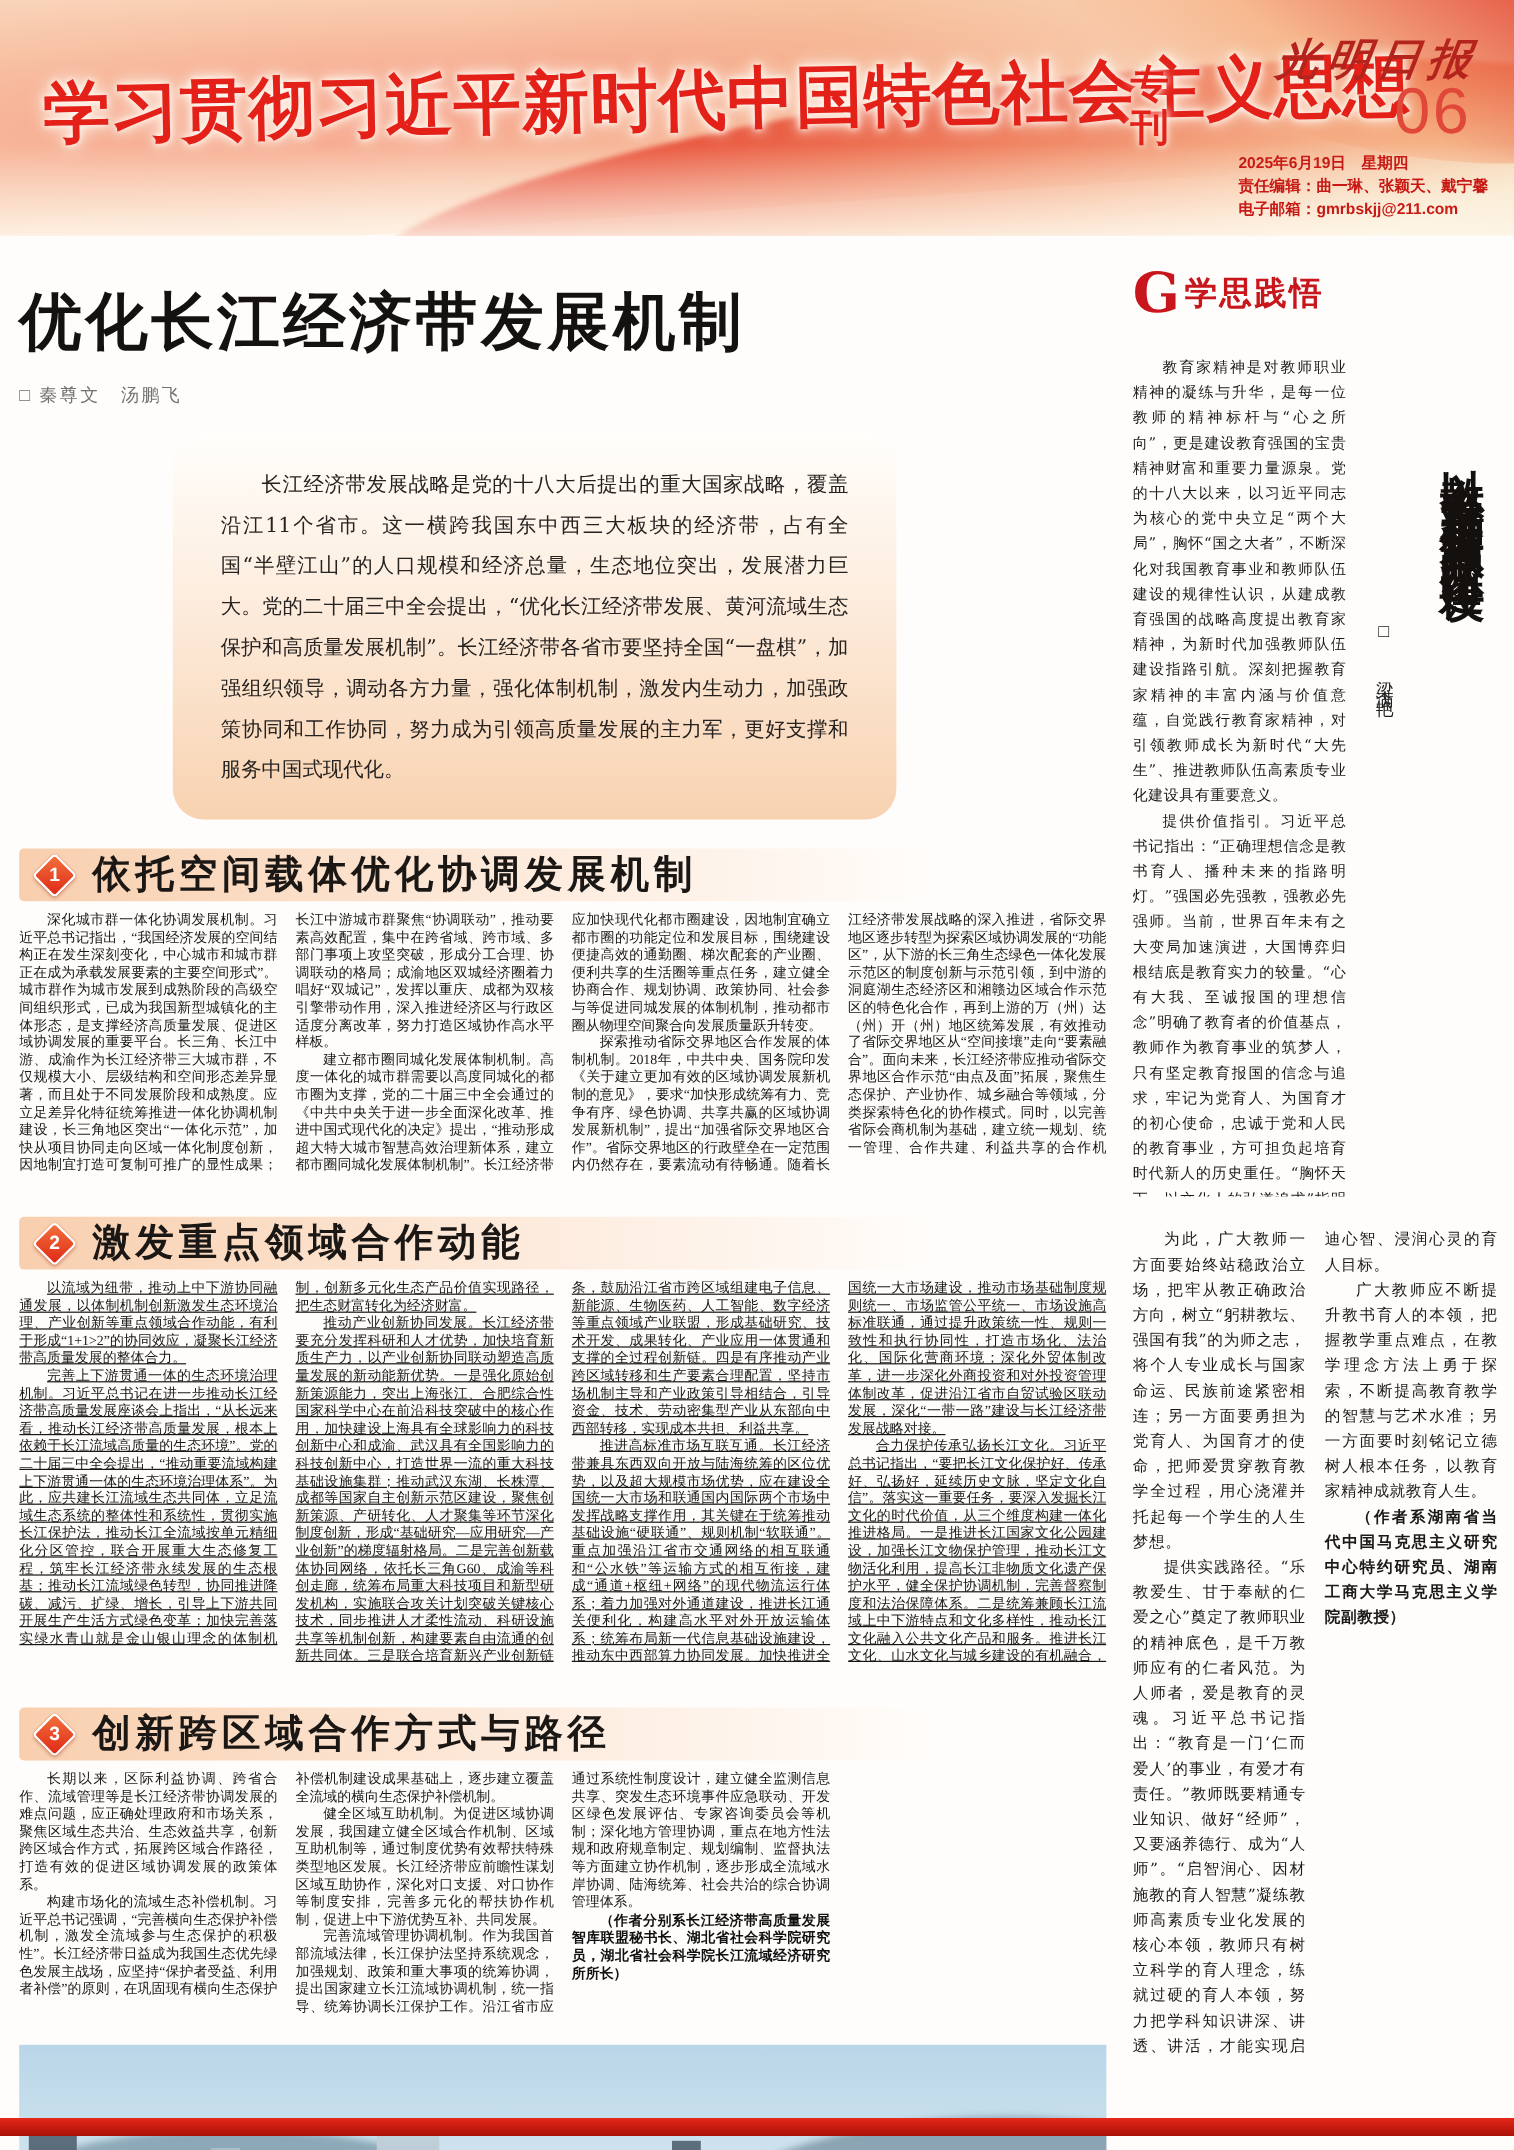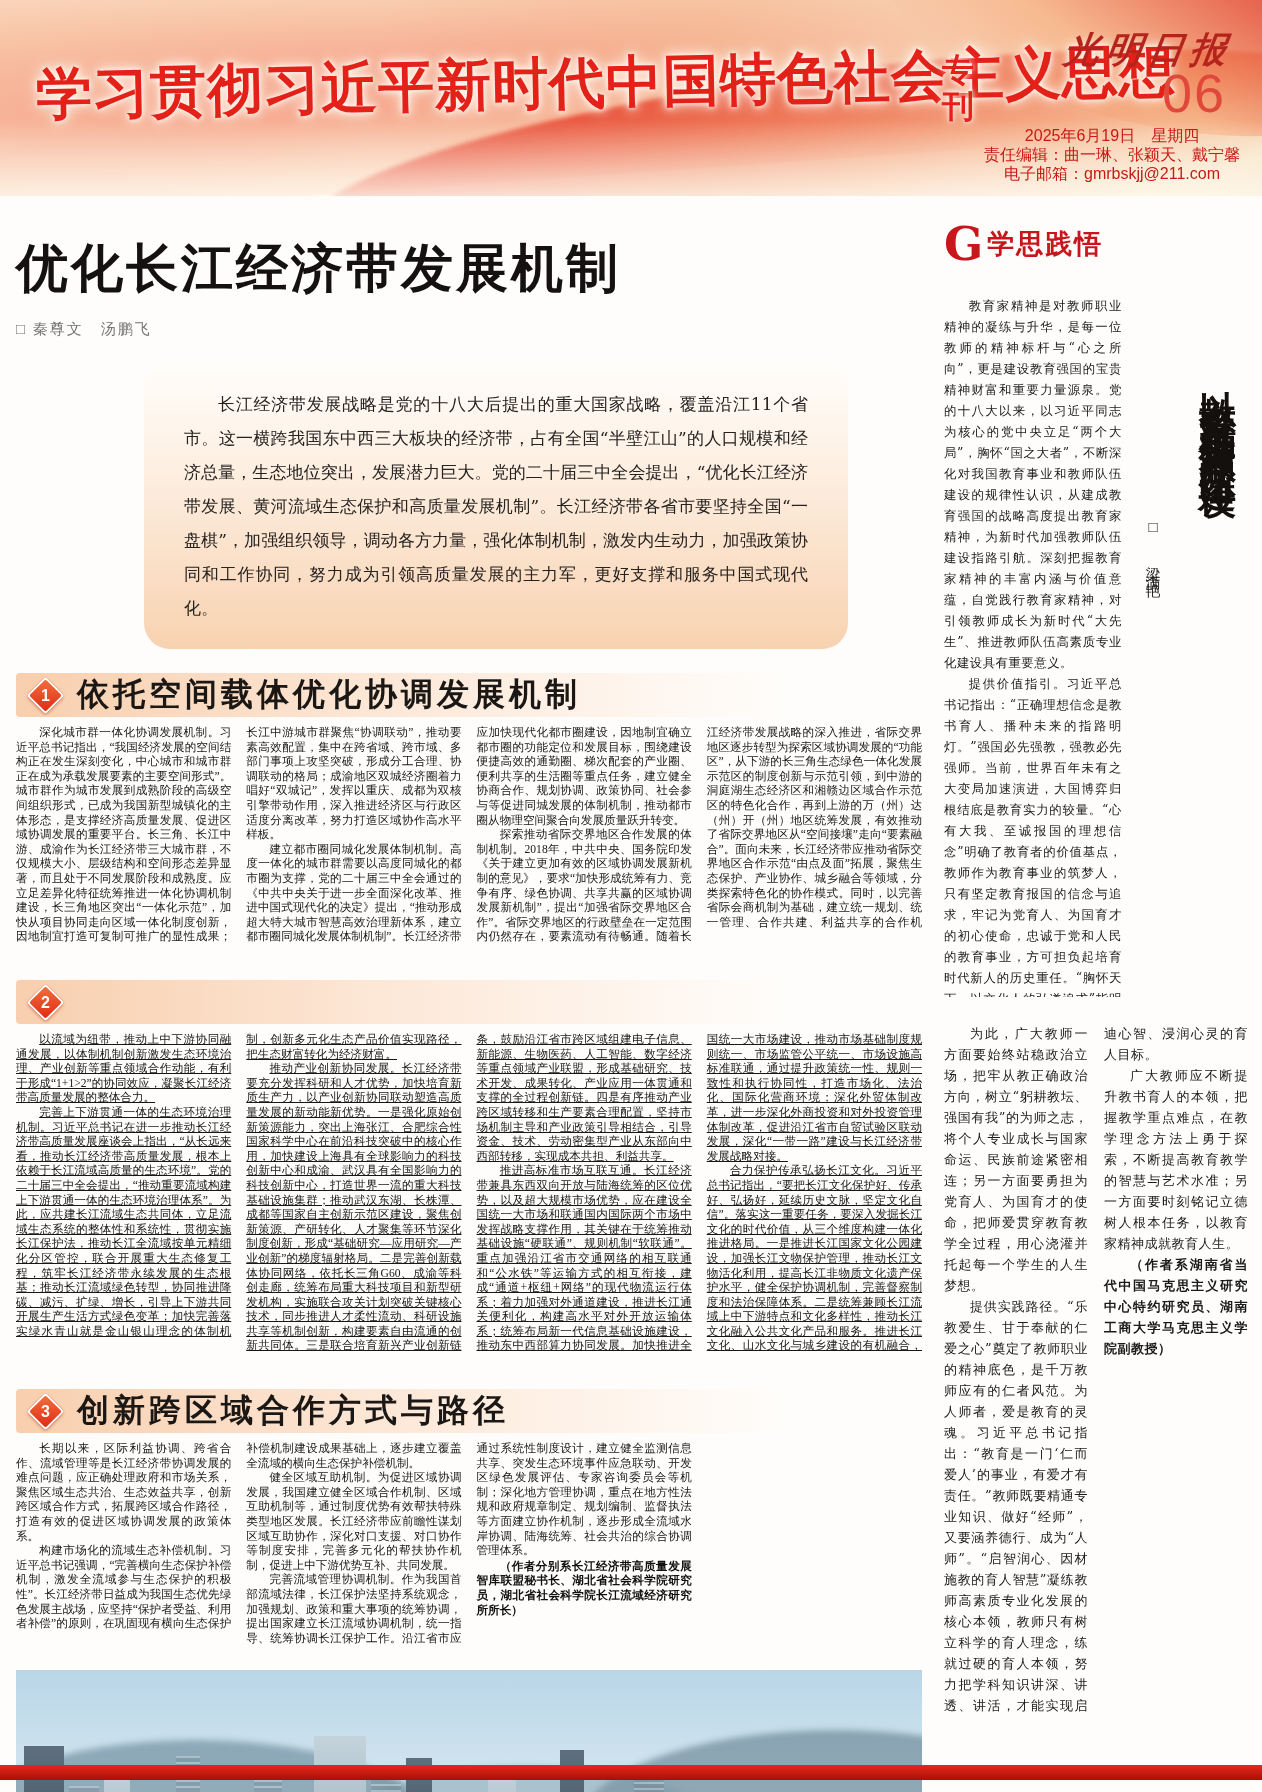--- a/index.html
+++ b/index.html
@@ -26,35 +26,35 @@
     color:#e32119; white-space:nowrap; transform:rotate(-1.2deg);
     text-shadow:0 0 5px #fff, 0 0 10px #ffe9d2, 0 0 16px #fff; }
   .banner-spec { position:absolute; left:940px; top:52px; width:36px; line-height:36px;
     font-family:"Liberation Sans",sans-serif; font-weight:900; font-size:32px; color:#e32119;
     text-shadow:0 0 5px #fff,0 0 10px #ffe9d2; text-align:center; }
   .banner-spec span { display:block; }
   .masthead { position:absolute; right:30px; top:26px; font-size:36px; font-weight:700; font-style:italic;
     color:#b5241c; letter-spacing:6px; transform:skewX(-8deg); font-family:"DejaVu Serif",serif; }
   .page-num { position:absolute; right:36px; top:62px; font-size:54px; color:#e0493a;
     font-family:"Liberation Sans",sans-serif; font-weight:400; letter-spacing:2px; }
-  .date-block { position:absolute; right:22px; top:126px; text-align:center; color:#c81a14;
-    font-family:"Liberation Sans",sans-serif; font-weight:400; font-size:16px; line-height:19px; }
+  .date-block { position:absolute; right:22px; top:126px; text-align:left; color:#c81a14;
+    font-family:"Liberation Sans",sans-serif; font-weight:700; font-size:13px; line-height:19px; }
 
   
   .content { position:absolute; top:206px; left:0; width:1262px; display:flex; }
   .main { width:922px; padding-left:16px; }
   .sidebar { width:340px; padding:8px 14px 0 22px; }
 
   
   .headline { margin-top:28px; font-size:52px; font-weight:900; letter-spacing:3px; color:#141110;
     font-family:"Liberation Serif",serif; }
   .byline { margin-top:16px; font-size:15px; color:#737373; letter-spacing:2px; }
 
   
-  .intro-box { margin:22px 0 0 128px; width:704px; border-radius:26px; padding:26px 40px 24px 40px;
+  .intro-box { margin:22px 0 0 128px; width:603px; border-radius:26px; padding:26px 40px 24px 40px;
     background:linear-gradient(180deg,#fffefb 0%,#fdeee0 40%,#f8d2b0 100%); }
   .intro-box p { font-size:17px; line-height:2.0; text-indent:2em; color:#262220; text-align:justify;
     font-family:"DejaVu Serif",serif; }
 
   
   .sec-header { display:flex; align-items:center; margin-top:24px; height:44px; padding-left:8px;
     background:linear-gradient(90deg,#f8cfae 0%,#fdeadb 45%,#fffdfb 85%); border-radius:4px; }
   .num-diamond { position:relative; width:27px; height:27px; margin:0 18px 0 8px; flex:0 0 auto;
     transform:rotate(45deg); background:linear-gradient(135deg,#f4763f,#dd2413); border-radius:4px;
     box-shadow:0 0 0 2px #fff inset, 1px 1px 3px rgba(150,50,20,.4); }
@@ -151,20 +151,21 @@
       <div class="sec-body" id="s1-body">
         <p>深化城市群一体化协调发展机制。习近平总书记指出，“我国经济发展的空间结构正在发生深刻变化，中心城市和城市群正在成为承载发展要素的主要空间形式”。城市群作为城市发展到成熟阶段的高级空间组织形式，已成为我国新型城镇化的主体形态，是支撑经济高质量发展、促进区域协调发展的重要平台。长三角、长江中游、成渝作为长江经济带三大城市群，不仅规模大小、层级结构和空间形态差异显著，而且处于不同发展阶段和成熟度。应立足差异化特征统筹推进一体化协调机制建设，长三角地区突出“一体化示范”，加快从项目协同走向区域一体化制度创新，因地制宜打造可复制可推广的显性成果；长江中游城市群聚焦“协调联动”，推动要素高效配置，集中在跨省域、跨市域、多部门事项上攻坚突破，形成分工合理、协调联动的格局；成渝地区双城经济圈着力唱好“双城记”，发挥以重庆、成都为双核引擎带动作用，深入推进经济区与行政区适度分离改革，努力打造区域协作高水平样板。</p>
         <p>建立都市圈同城化发展体制机制。高度一体化的城市群需要以高度同城化的都市圈为支撑，党的二十届三中全会通过的《中共中央关于进一步全面深化改革、推进中国式现代化的决定》提出，“推动形成超大特大城市智慧高效治理新体系，建立都市圈同城化发展体制机制”。长江经济带应加快现代化都市圈建设，因地制宜确立都市圈的功能定位和发展目标，围绕建设便捷高效的通勤圈、梯次配套的产业圈、便利共享的生活圈等重点任务，建立健全协商合作、规划协调、政策协同、社会参与等促进同城发展的体制机制，推动都市圈从物理空间聚合向发展质量跃升转变。</p>
         <p>探索推动省际交界地区合作发展的体制机制。2018年，中共中央、国务院印发《关于建立更加有效的区域协调发展新机制的意见》，要求“加快形成统筹有力、竞争有序、绿色协调、共享共赢的区域协调发展新机制”，提出“加强省际交界地区合作”。省际交界地区的行政壁垒在一定范围内仍然存在，要素流动有待畅通。随着长江经济带发展战略的深入推进，省际交界地区逐步转型为探索区域协调发展的“功能区”，从下游的长三角生态绿色一体化发展示范区的制度创新与示范引领，到中游的洞庭湖生态经济区和湘赣边区域合作示范区的特色化合作，再到上游的万（州）达（州）开（州）地区统筹发展，有效推动了省际交界地区从“空间接壤”走向“要素融合”。面向未来，长江经济带应推动省际交界地区合作示范“由点及面”拓展，聚焦生态保护、产业协作、城乡融合等领域，分类探索特色化的协作模式。同时，以完善省际会商机制为基础，建立统一规划、统一管理、合作共建、利益共享的合作机制，通过制度集成创新推动区域合作机制向纵深发展。</p>
       </div>
 
       <div class="sec-header">
         <div class="num-diamond">
             <b>2</b>
           </div>
+        <div class="sec-title">激发重点领域合作动能</div>
       </div>
       <div class="sec-body" id="s2-body">
         <p>以流域为纽带，推动上中下游协同融通发展，以体制机制创新激发生态环境治理、产业创新等重点领域合作动能，有利于形成“1+1&gt;2”的协同效应，凝聚长江经济带高质量发展的整体合力。</p>
         <p>完善上下游贯通一体的生态环境治理机制。习近平总书记在进一步推动长江经济带高质量发展座谈会上指出，“从长远来看，推动长江经济带高质量发展，根本上依赖于长江流域高质量的生态环境”。党的二十届三中全会提出，“推动重要流域构建上下游贯通一体的生态环境治理体系”。为此，应共建长江流域生态共同体，立足流域生态系统的整体性和系统性，贯彻实施长江保护法，推动长江全流域按单元精细化分区管控，联合开展重大生态修复工程，筑牢长江经济带永续发展的生态根基；推动长江流域绿色转型，协同推进降碳、减污、扩绿、增长，引导上下游共同开展生产生活方式绿色变革；加快完善落实绿水青山就是金山银山理念的体制机制，创新多元化生态产品价值实现路径，把生态财富转化为经济财富。</p>
         <p>推动产业创新协同发展。长江经济带要充分发挥科研和人才优势，加快培育新质生产力，以产业创新协同联动塑造高质量发展的新动能新优势。一是强化原始创新策源能力，突出上海张江、合肥综合性国家科学中心在前沿科技突破中的核心作用，加快建设上海具有全球影响力的科技创新中心和成渝、武汉具有全国影响力的科技创新中心，打造世界一流的重大科技基础设施集群；推动武汉东湖、长株潭、成都等国家自主创新示范区建设，聚焦创新策源、产研转化、人才聚集等环节深化制度创新，形成“基础研究—应用研究—产业创新”的梯度辐射格局。二是完善创新载体协同网络，依托长三角G60、成渝等科创走廊，统筹布局重大科技项目和新型研发机构，实施联合攻关计划突破关键核心技术，同步推进人才柔性流动、科研设施共享等机制创新，构建要素自由流通的创新共同体。三是联合培育新兴产业创新链条，鼓励沿江省市跨区域组建电子信息、新能源、生物医药、人工智能、数字经济等重点领域产业联盟，形成基础研究、技术开发、成果转化、产业应用一体贯通和支撑的全过程创新链。四是有序推动产业跨区域转移和生产要素合理配置，坚持市场机制主导和产业政策引导相结合，引导资金、技术、劳动密集型产业从东部向中西部转移，实现成本共担、利益共享。</p>
         <p>推进高标准市场互联互通。长江经济带兼具东西双向开放与陆海统筹的区位优势，以及超大规模市场优势，应在建设全国统一大市场和联通国内国际两个市场中发挥战略支撑作用，其关键在于统筹推动基础设施“硬联通”、规则机制“软联通”。重点加强沿江省市交通网络的相互联通和“公水铁”等运输方式的相互衔接，建成“通道+枢纽+网络”的现代物流运行体系；着力加强对外通道建设，推进长江通关便利化，构建高水平对外开放运输体系；统筹布局新一代信息基础设施建设，推动东中西部算力协同发展。加快推进全国统一大市场建设，推动市场基础制度规则统一、市场监管公平统一、市场设施高标准联通，通过提升政策统一性、规则一致性和执行协同性，打造市场化、法治化、国际化营商环境；深化外贸体制改革，进一步深化外商投资和对外投资管理体制改革，促进沿江省市自贸试验区联动发展，深化“一带一路”建设与长江经济带发展战略对接。</p>
         <p>合力保护传承弘扬长江文化。习近平总书记指出，“要把长江文化保护好、传承好、弘扬好，延续历史文脉，坚定文化自信”。落实这一重要任务，要深入发掘长江文化的时代价值，从三个维度构建一体化推进格局。一是推进长江国家文化公园建设，加强长江文物保护管理，推动长江文物活化利用，提高长江非物质文化遗产保护水平，健全保护协调机制，完善督察制度和法治保障体系。二是统筹兼顾长江流域上中下游特点和文化多样性，推动长江文化融入公共文化产品和服务。推进长江文化、山水文化与城乡建设的有机融合，共同塑造展示长江文化、革命精神和山水人城和谐相融的城乡风貌；推动长江文旅深度融合发展，共同开发长江文化旅游精品线路和城市休闲旅游带。三是建立文艺创作协同机制，共同搭建长江文化的国际交流平台并开展活动，使长江文化成为展示中华文明的亮丽名片。</p>
       </div>
 
       <div class="sec-header">

